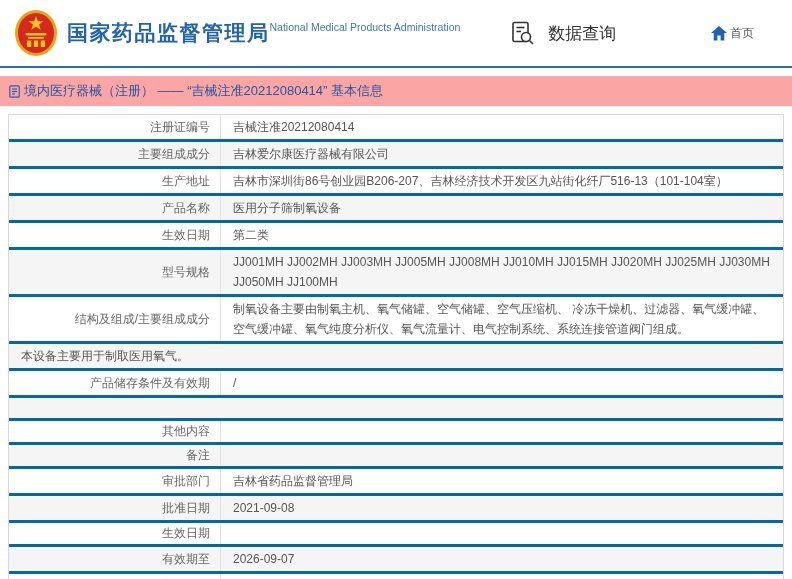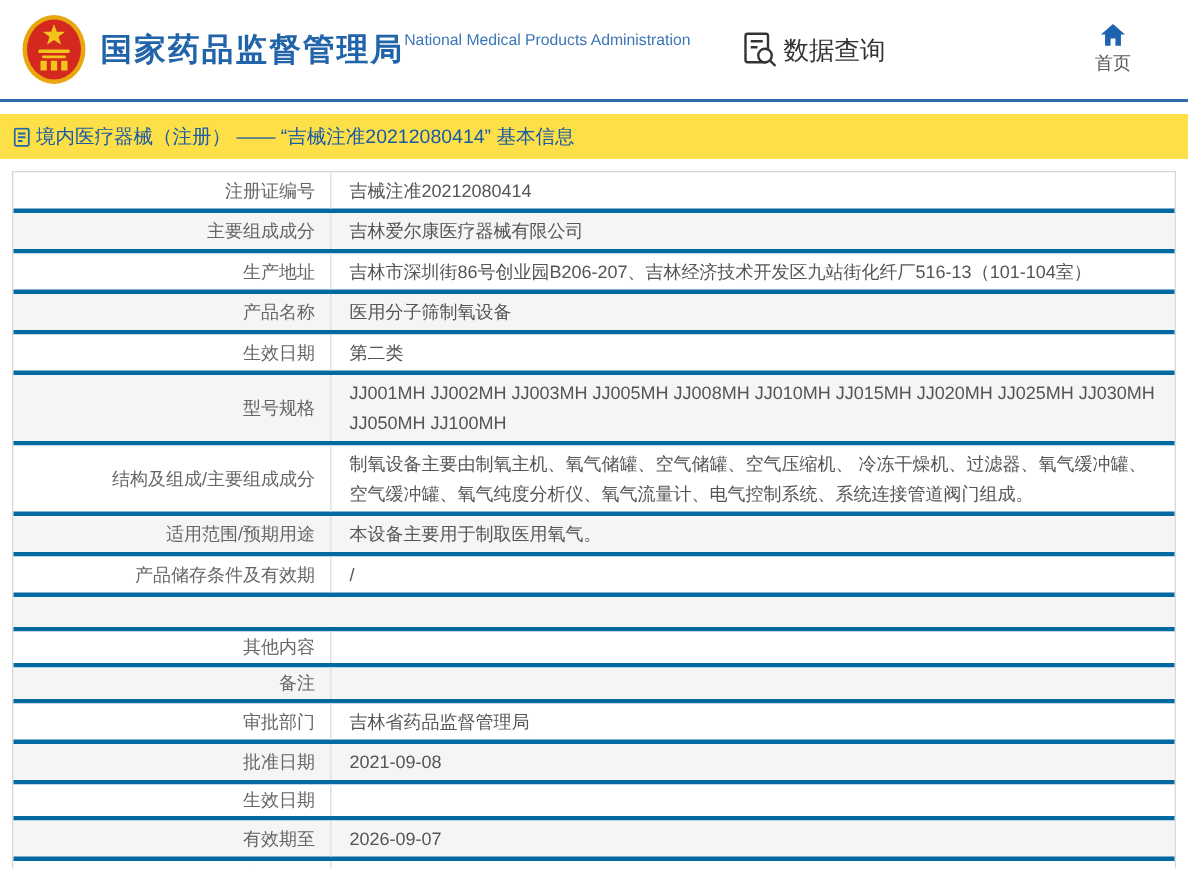--- a/index.html
+++ b/index.html
@@ -11,28 +11,28 @@
   
   .header{
     height:68px; display:flex; align-items:center;
     padding:0 14px; background:#fff;
     border-bottom:2px solid #2e6cab;
   }
   .logo{ display:flex; align-items:center; gap:9px; }
   .logo-text{ display:flex; flex-direction:row; }
   .logo-zh{ font-size:21px; font-weight:bold; color:#2264aa; letter-spacing:1.5px; white-space:nowrap; }
   .logo-en{ font-size:10.5px; color:#3d76b8; margin-top:2px; white-space:nowrap; }
-  .data-query{ display:flex; align-items:center; gap:3px; margin-left:36px; cursor:pointer;text-align:center; }
+  .data-query{ display:flex; align-items:center; gap:13px; margin-left:52px; cursor:pointer;text-align:center; }
   .data-query-label{ font-size:17px; color:#333; font-weight:500; }
   .nav{ margin-left:auto; display:flex; gap:26px; padding-right:24px; }
-  .nav-item{ display:flex; flex-direction:column; align-items:center; gap:3px; cursor:pointer; }
+  .nav-item{ display:flex; flex-direction:row; align-items:center; gap:3px; cursor:pointer; }
   .nav-item .lbl{ font-size:12px; color:#555; white-space:nowrap; }
   
   .crumb-bar{
-    margin-top:8px; height:30px; background:#fde047;
+    margin-top:8px; height:30px; background:#fca5a5;
     display:flex; align-items:center; padding:0 9px;
   }
   .crumb{ display:flex; align-items:center; gap:4px; color:#1b5aa5; font-size:13px; }
   
   .table-wrap{ margin:8px 8px 0 8px; border:1px solid #d8d8d8; }
   .trow{ display:flex; min-height:23px; border-bottom:3px solid #0369a1; background:#fff; }
   .trow:last-child{ border-bottom:none; }
   .trow:nth-child(even){ background:#f5f5f5; }
   .tlabel{
     flex:0 0 212px; border-right:1px solid #e2e2e2;
@@ -137,23 +137,20 @@
       </div>
       <div class="tvalue">JJ001MH JJ002MH JJ003MH JJ005MH JJ008MH JJ010MH JJ015MH JJ020MH JJ025MH JJ030MH JJ050MH JJ100MH</div>
     </div>
     <div class="trow">
       <div class="tlabel">
         <span>结构及组成/主要组成成分</span>
       </div>
       <div class="tvalue">制氧设备主要由制氧主机、氧气储罐、空气储罐、空气压缩机、 冷冻干燥机、过滤器、氧气缓冲罐、空气缓冲罐、氧气纯度分析仪、氧气流量计、电气控制系统、系统连接管道阀门组成。</div>
     </div>
     <div class="trow">
-      <div class="tlabel">
-        <span>适用范围/预期用途</span>
-      </div>
       <div class="tvalue">本设备主要用于制取医用氧气。</div>
     </div>
     <div class="trow">
       <div class="tlabel">
         <span>产品储存条件及有效期</span>
       </div>
       <div class="tvalue">/</div>
     </div>
     <div class="trow">
       <div class="tvalue"></div>

